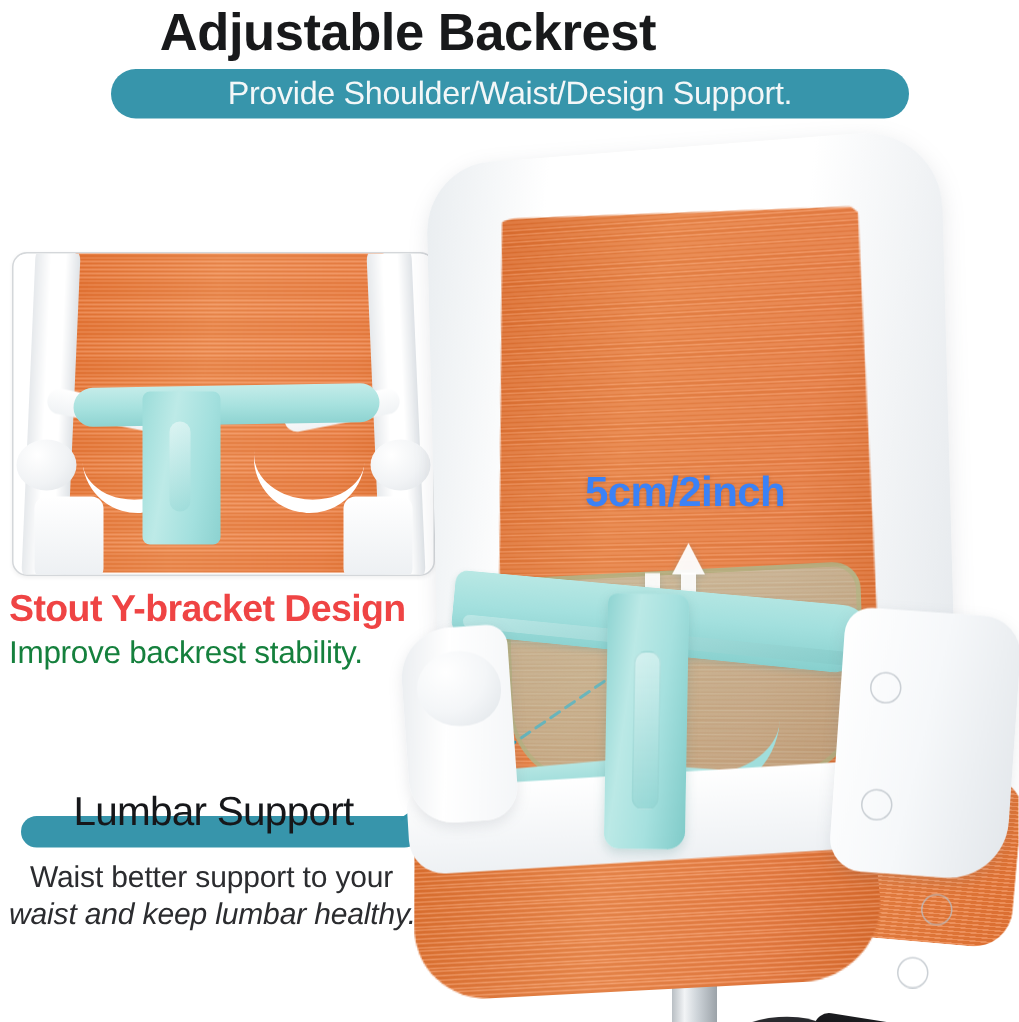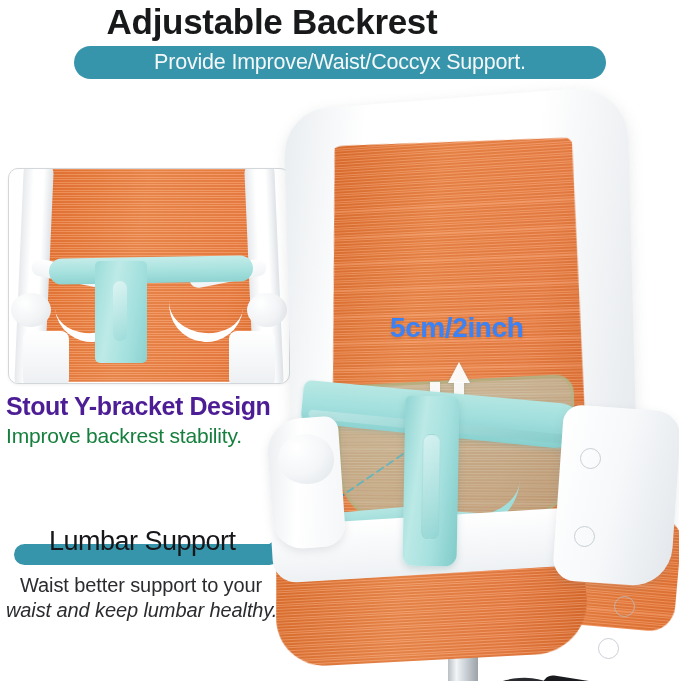--- a/index.html
+++ b/index.html
@@ -146,21 +146,21 @@
   }
   .ins-arm-l { left: 22px; transform: rotate(11deg); }
   .ins-arm-r { right: 22px; transform: rotate(-11deg); }
 
   
   .cap-y-title {
     position: absolute;
     left: 6px; top: 392px;
     font-size: 25px;
     font-weight: bold;
-    color: #4c1d95;
+    color: #ef4444;
     letter-spacing: -0.4px;
     white-space: nowrap;
   }
   .cap-y-body {
     position: absolute;
     left: 6px; top: 424px;
     font-size: 21px;
     color: #15803d;
     letter-spacing: -0.2px;
     white-space: nowrap;
@@ -472,21 +472,21 @@
   }
 </style>
 </head>
 <body>
 
 <div id="stage">
 
   <div class="headline">Adjustable Backrest</div>
 
   <div class="sub-pill">
-    <span class="sub-pill-text">Provide Improve/Waist/Coccyx Support.</span>
+    <span class="sub-pill-text">Provide Shoulder/Waist/Design Support.</span>
   </div>
 
   <div class="inset-panel">
     <div class="inset-mesh"></div>
     <div class="inset-frame-l"></div>
     <div class="inset-frame-r"></div>
     <div class="ins-arm-l"></div>
     <div class="ins-arm-r"></div>
     <div class="ins-y-wing"></div>
     <div class="ins-curve-l"></div>

